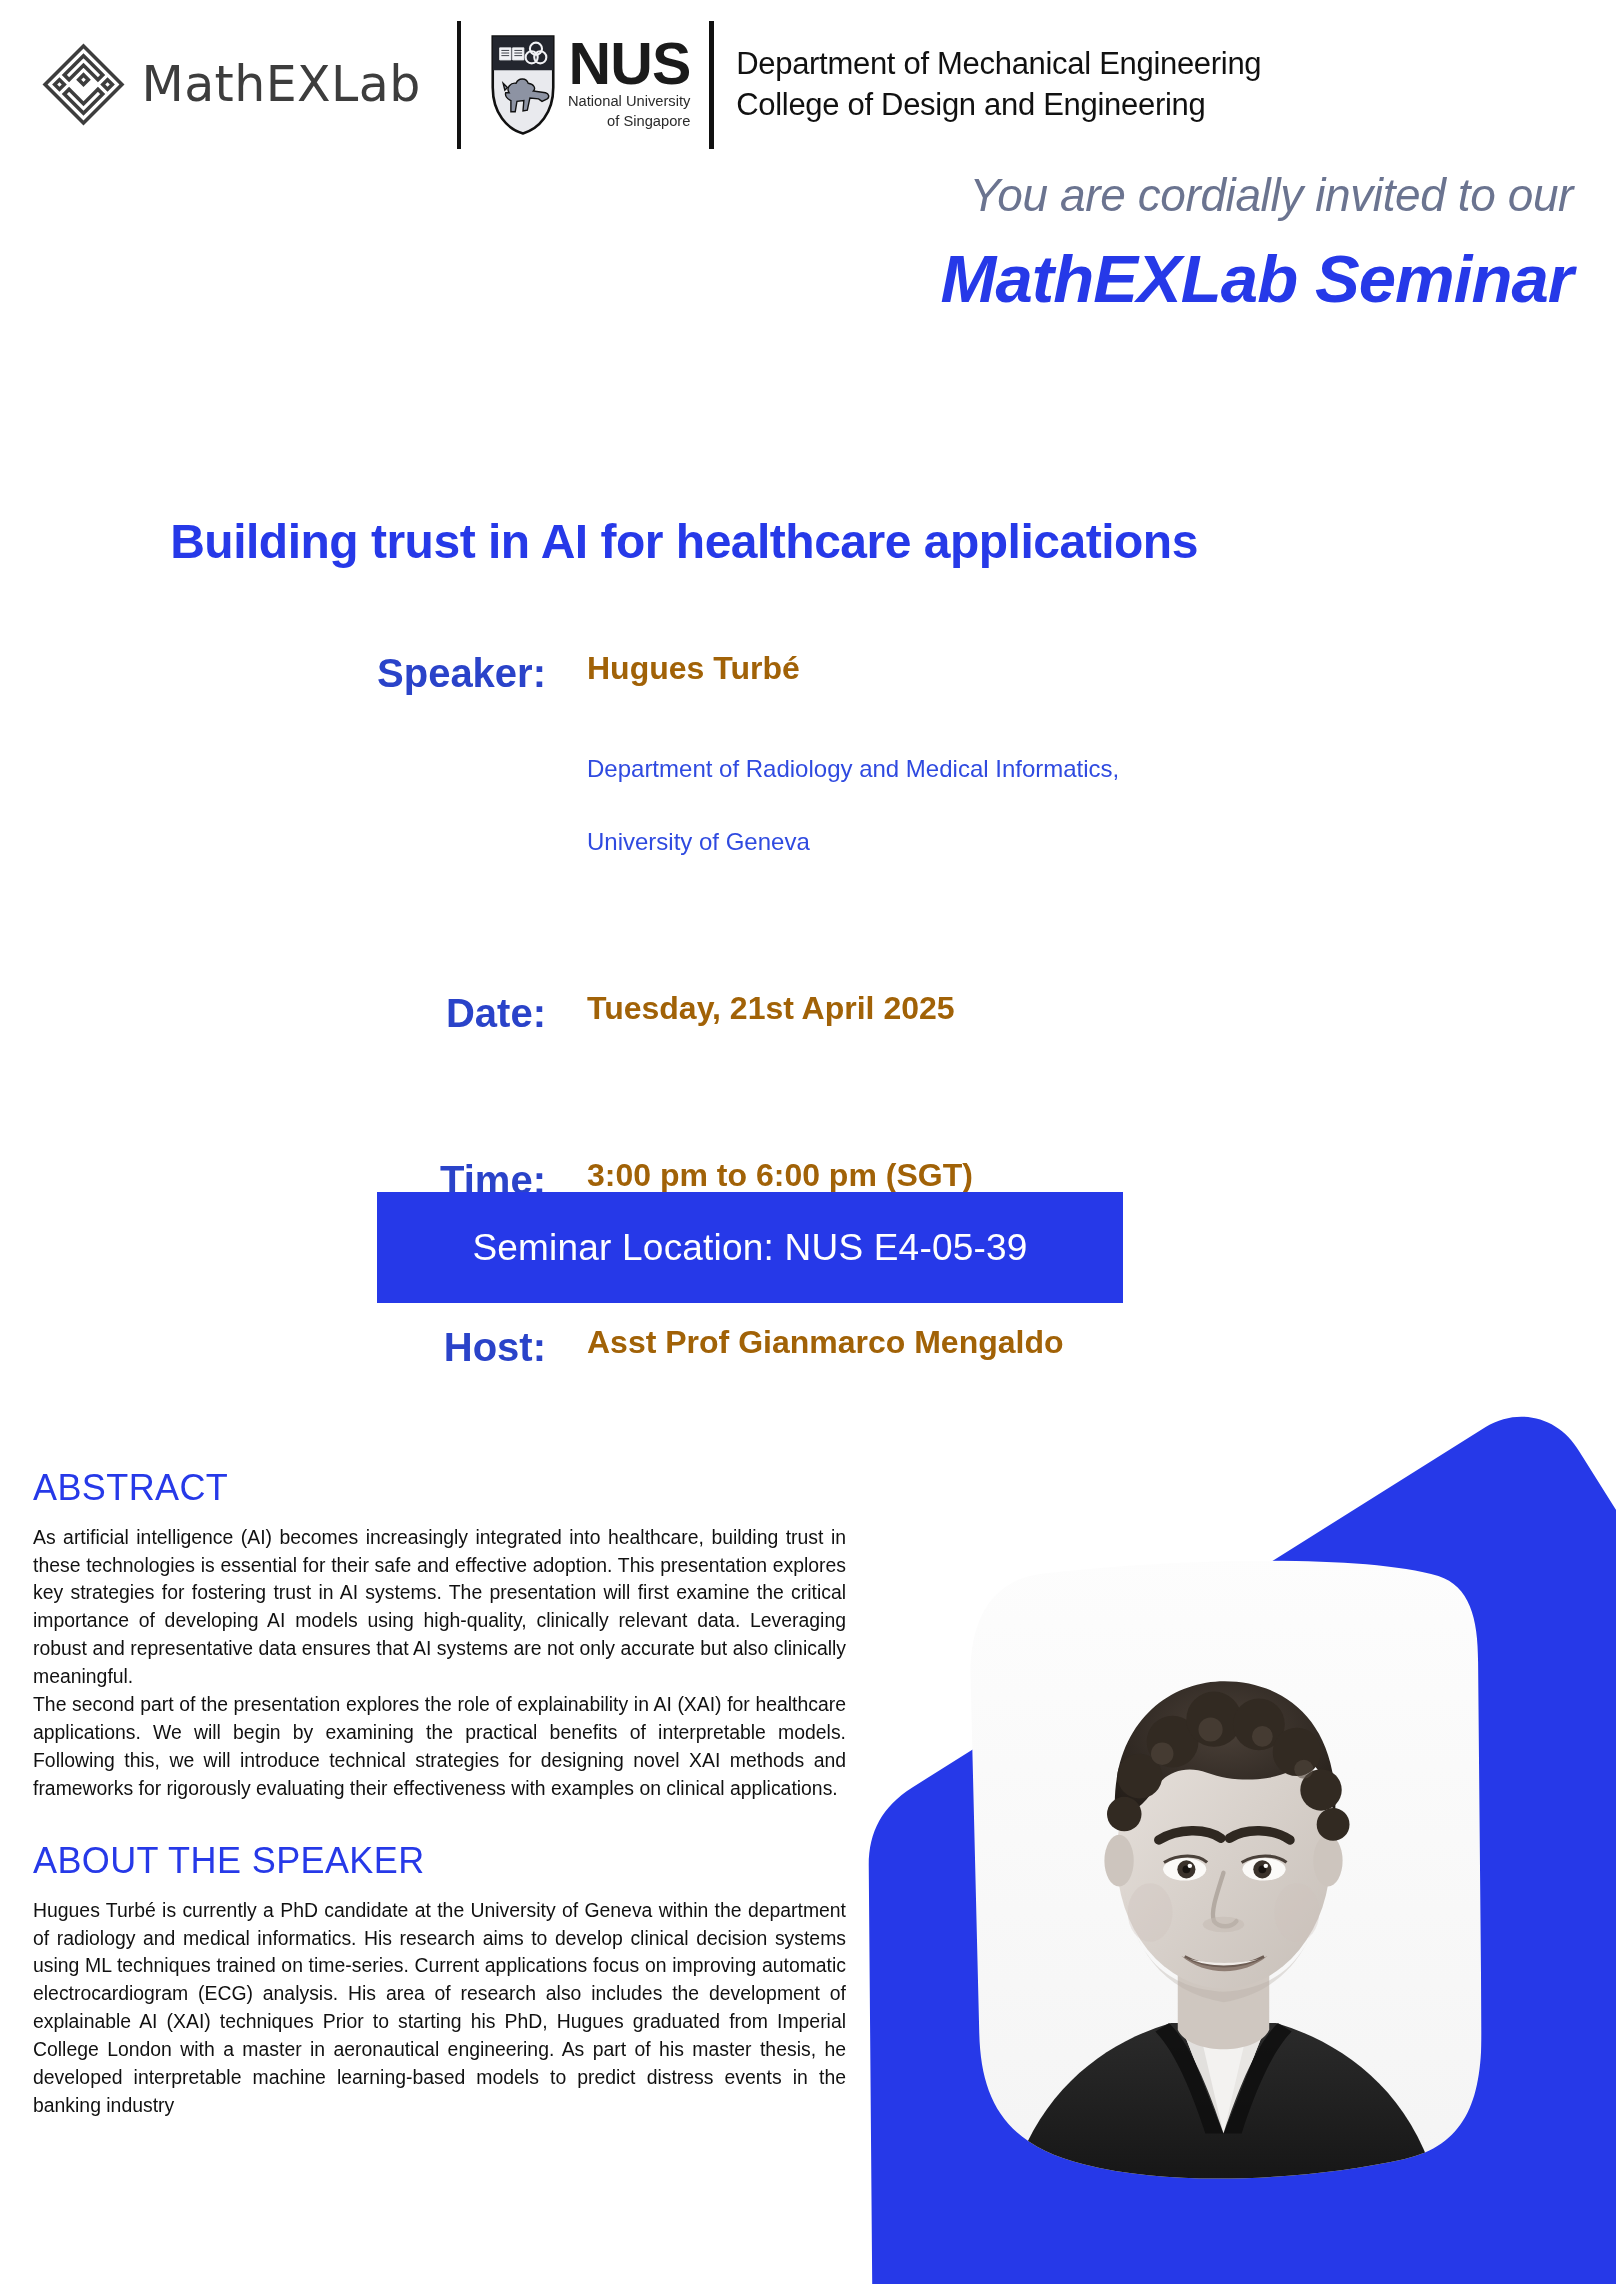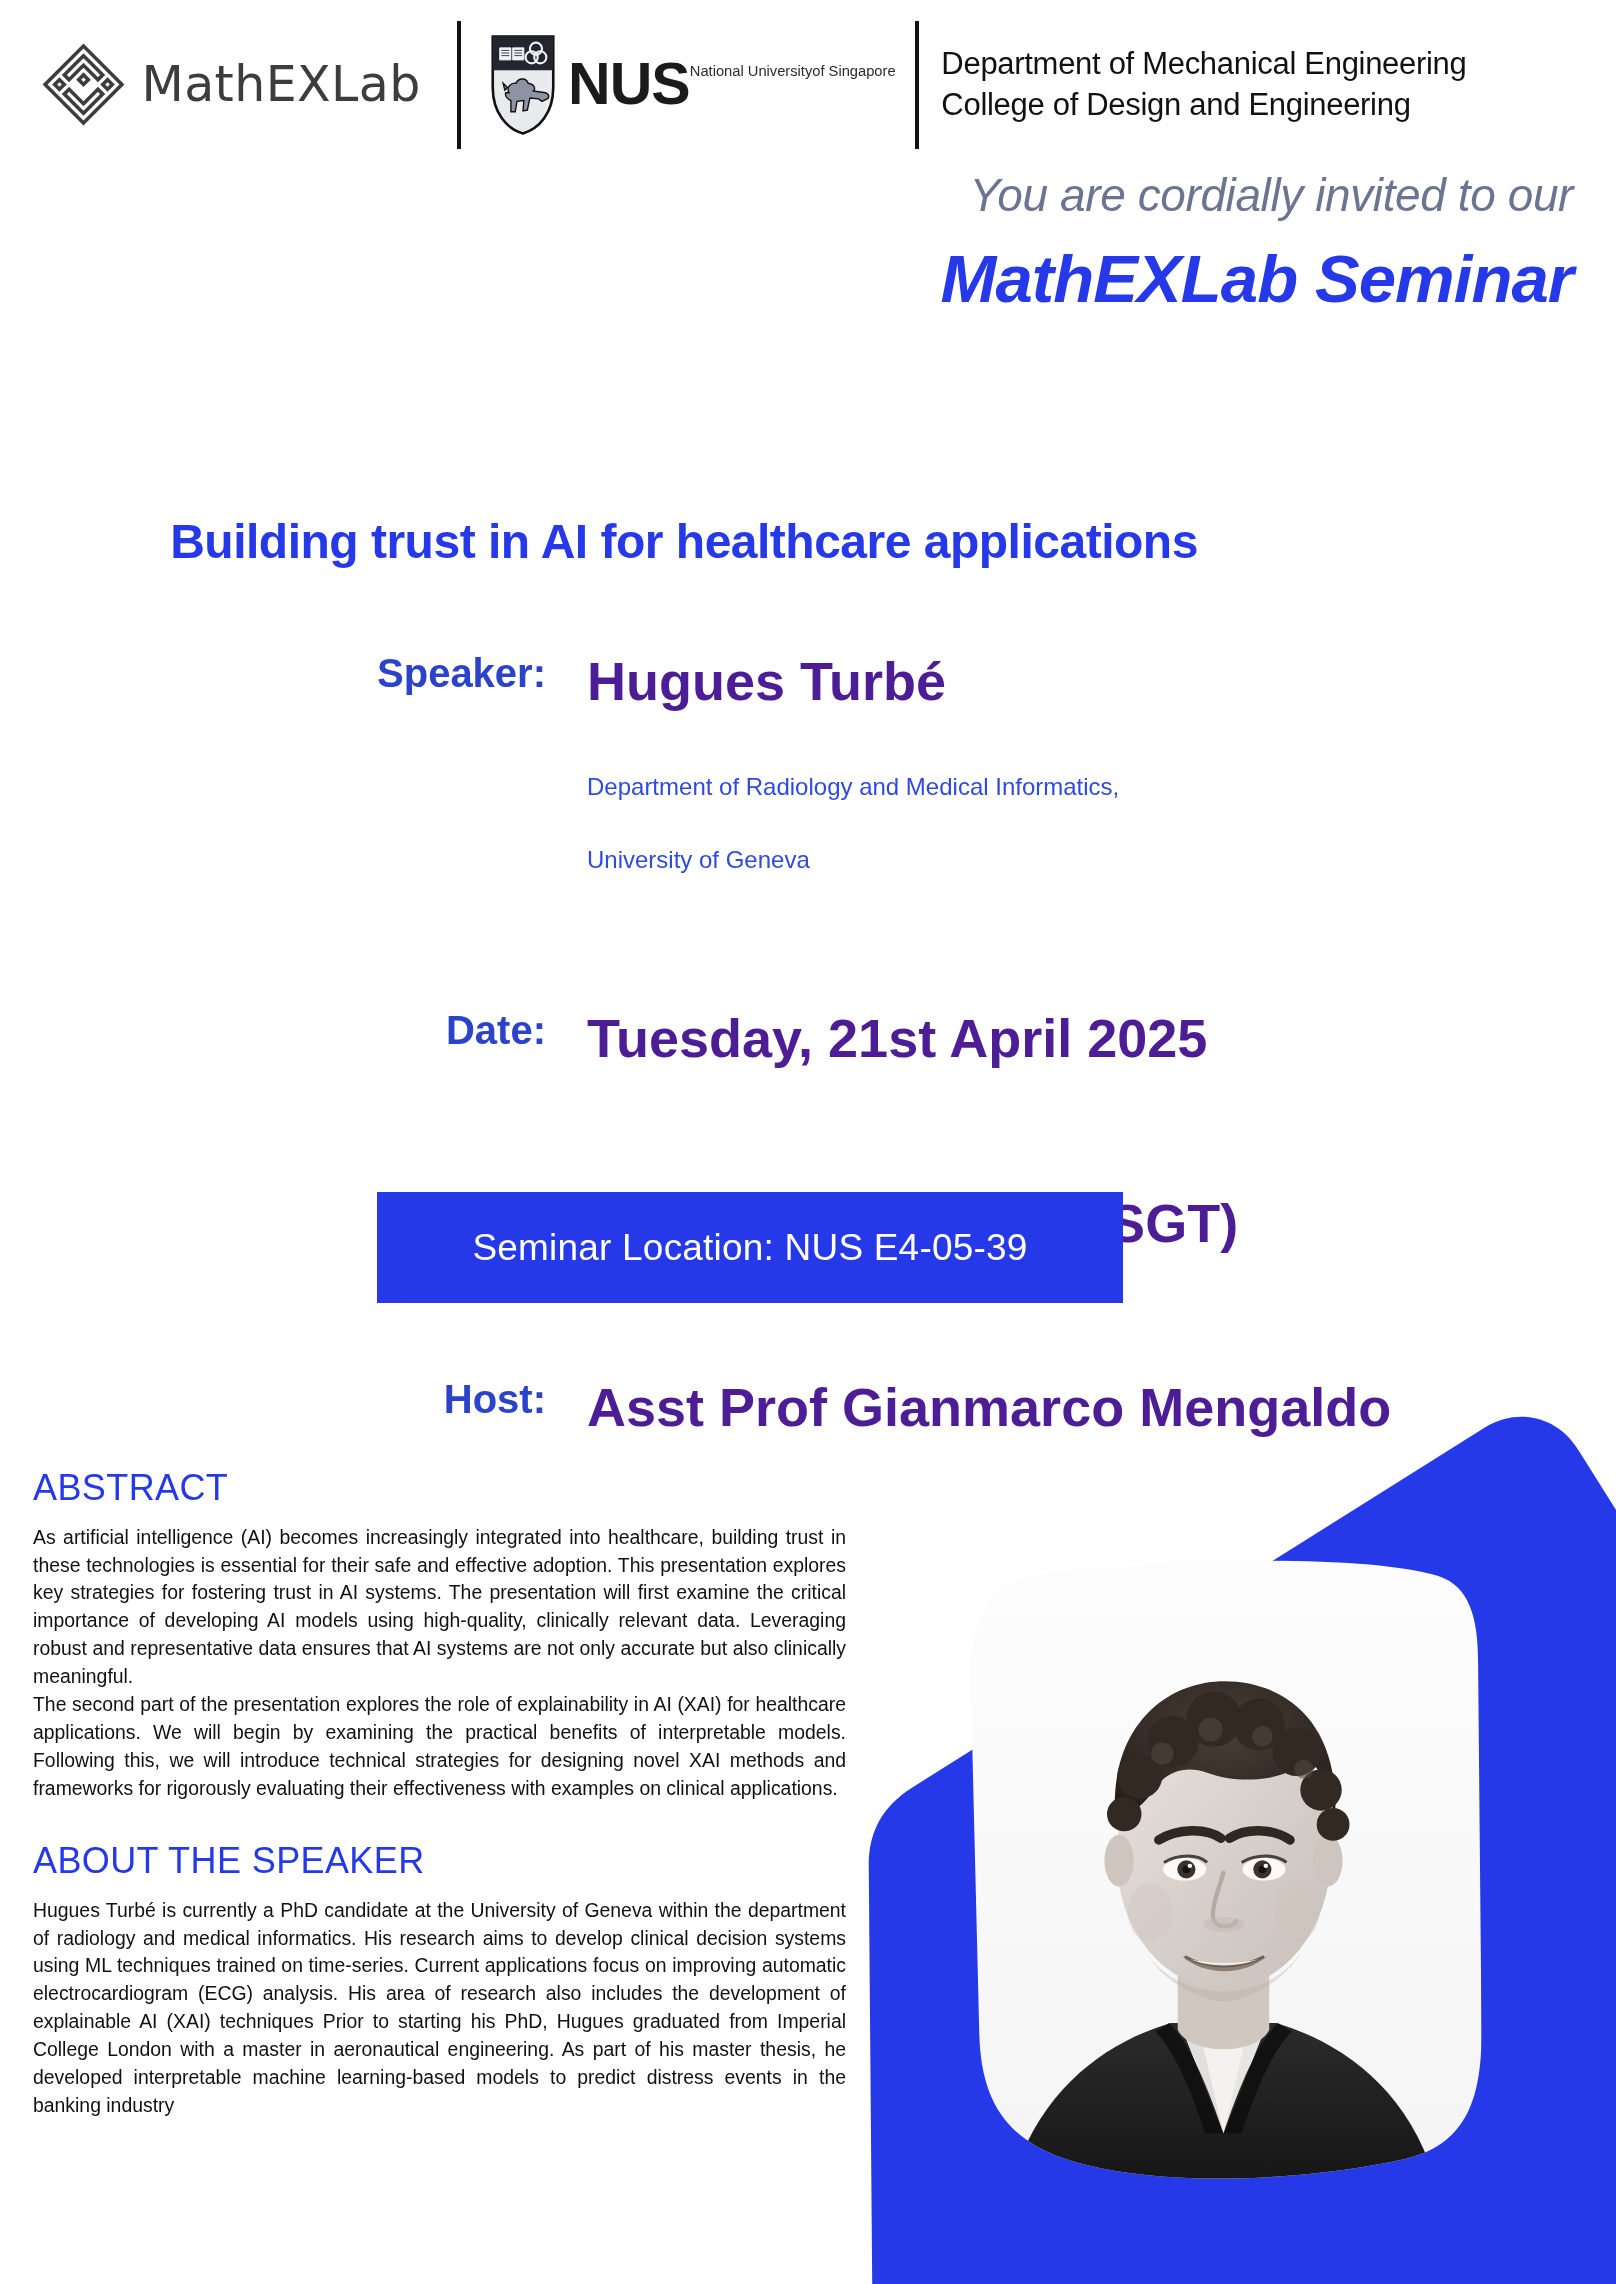--- a/index.html
+++ b/index.html
@@ -22,21 +22,21 @@
   }
   .maze-mark{width:85px;height:85px;flex:0 0 auto;}
   .mathexlab-word{
     font-size:49px;color:#3d3d3d;letter-spacing:0.4px;
     font-family:"DejaVu Sans", sans-serif;font-weight:400;
   }
   .vrule{width:4.3px;height:128px;background:#111;margin:0 29px 0 36px;flex:0 0 auto;}
   .vrule2{width:4.3px;height:128px;background:#111;margin:0 22.5px 0 19px;flex:0 0 auto;}
   .nus-block{display:flex;align-items:center;gap:12px;}
   .nus-crest{width:66px;height:102px;flex:0 0 auto;}
-  .nus-text{display:flex;flex-direction:row;justify-content:center;}
+  .nus-text{display:flex;flex-direction:column;justify-content:center;text-align:right;}
   .nus-abbr{
     font-size:59px;font-weight:700;line-height:.85;color:#1b1b1b;
     letter-spacing:-0.9px;font-family:"Liberation Sans", sans-serif;
   }
   .nus-full{font-size:14.7px;line-height:1.12;color:#2b2b2b;margin-top:3.5px;}
   .dept-lines{display:flex;flex-direction:column;gap:5.2px;}
   .dept-line{font-size:31px;color:#111;letter-spacing:-0.3px;line-height:1.15;}
 
   
   .invite-wrap{position:absolute;left:0;top:170px;width:1561px;text-align:right;padding-left:12px;}
@@ -60,21 +60,21 @@
     position:absolute;left:304px;top:648px;width:1123px;
     display:grid;grid-template-columns:242px 1fr;
     column-gap:26px;row-gap:0;
     color:#2639e8;
     gap:41px;
   }
   .d-label{
     text-align:right;font-size:40px;font-weight:700;
     color:#2a43c9;line-height:1.25;
   }
-  .d-value{font-size:54px;font-weight:700;line-height:1.25;color:#4c1d95;}
+  .d-value{font-size:32px;font-weight:700;line-height:1.25;color:#a16207;}
   .d-affil{
     grid-column:2;font-size:24px;font-weight:400;line-height:1.35;
     color:#2f4ae0;margin-top:14px;
   }
   .gap-row{height:47px;grid-column:1 / span 2;}
   .gap-row-sm{height:35px;grid-column:1 / span 2;}
 
   
   .loc-banner{
     position:absolute;left:377px;top:1192px;width:746px;height:111px;

